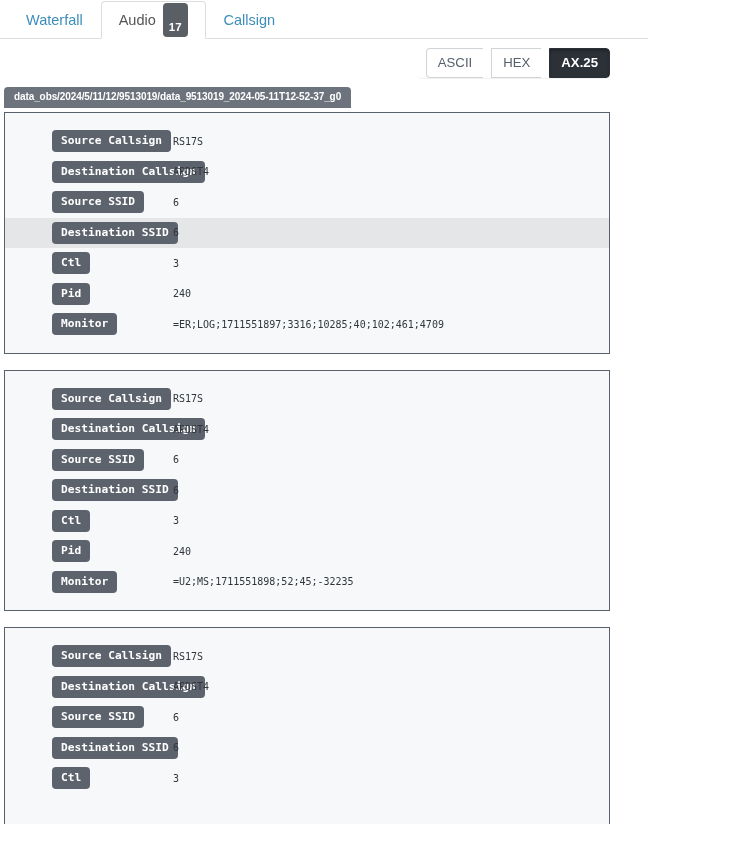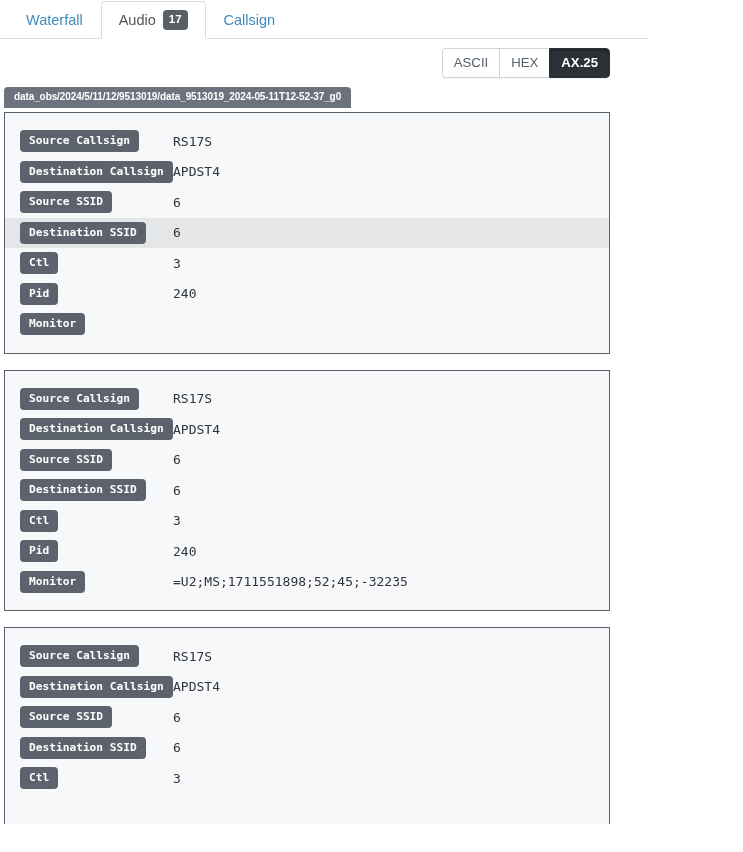--- a/index.html
+++ b/index.html
@@ -53,21 +53,21 @@
   .nav-tab.active {
     color: #555555;
     background: #ffffff;
     border-color: #dddddd;
     border-bottom-color: #ffffff;
     cursor: default;
   }
   .nav-tab .tab-badge {
     display: inline-block;
     min-width: 22px;
-    padding: 4px 6px 4px;
+    padding: 19px 6px 4px;
     border-radius: 4px;
     background: #5a5f66;
     color: #ffffff;
     font-size: 11.5px;
     font-weight: bold;
     text-align: center;
     line-height: 1;
     font-family: "Liberation Sans", sans-serif;
   }
 
@@ -95,20 +95,21 @@
     min-width: 44px;
     padding: 0 11px;
     font-size: 13.2px;
     line-height: 1;
     color: #555f6b;
     background: #ffffff;
     border: 1px solid #cfd4d8;
     border-right-width: 0;
     cursor: pointer;
     font-family: "Liberation Sans", sans-serif;
+    margin-left: 8px;
   }
   .btn-fmt:first-child { border-radius: 4px 0 0 4px; }
   .btn-fmt:last-child { border-right-width: 1px; border-radius: 0 4px 4px 0; }
   .btn-fmt.active {
     background: #2c3138;
     border-color: #2c3138;
     color: #ffffff;
     font-weight: bold;
     box-shadow: inset 0 2px 3px rgba(0,0,0,0.25);
   }
@@ -156,25 +157,26 @@
     display: inline-block;
     padding: 5px 9px 6px;
     background: #5c636d;
     color: #ffffff;
     font-size: 11.2px;
     font-weight: bold;
     line-height: 1;
     border-radius: 4px;
     white-space: nowrap;
     font-family: "DejaVu Sans Mono", monospace;
+    margin-left: 32px;
   }
   .kv-value {
     margin-left: 0;
     padding-left: 16px;
-    font-size: 13px;
+    font-size: 10px;
     color: #31363c;
     white-space: pre;
     font-family: "DejaVu Sans Mono", monospace;
   }
   .kv-label-cell {
     width: 137px;
     flex: 0 0 137px;
     display: flex;
     align-items: center;
   }
@@ -246,20 +248,21 @@
           <div class="kv-row">
             <div class="kv-label-cell">
               <span class="kv-label">Pid</span>
             </div>
             <span class="kv-value">240</span>
           </div>
           <div class="kv-row">
             <div class="kv-label-cell">
               <span class="kv-label">Monitor</span>
             </div>
+            <span class="kv-value">=ER;LOG;1711551897;3316;10285;40;102;461;4709</span>
           </div>
         </div></div>
       <div class="panel"><div class="panel-body">
           <div class="kv-row">
             <div class="kv-label-cell">
               <span class="kv-label">Source Callsign</span>
             </div>
             <span class="kv-value">RS17S</span>
           </div>
           <div class="kv-row">

